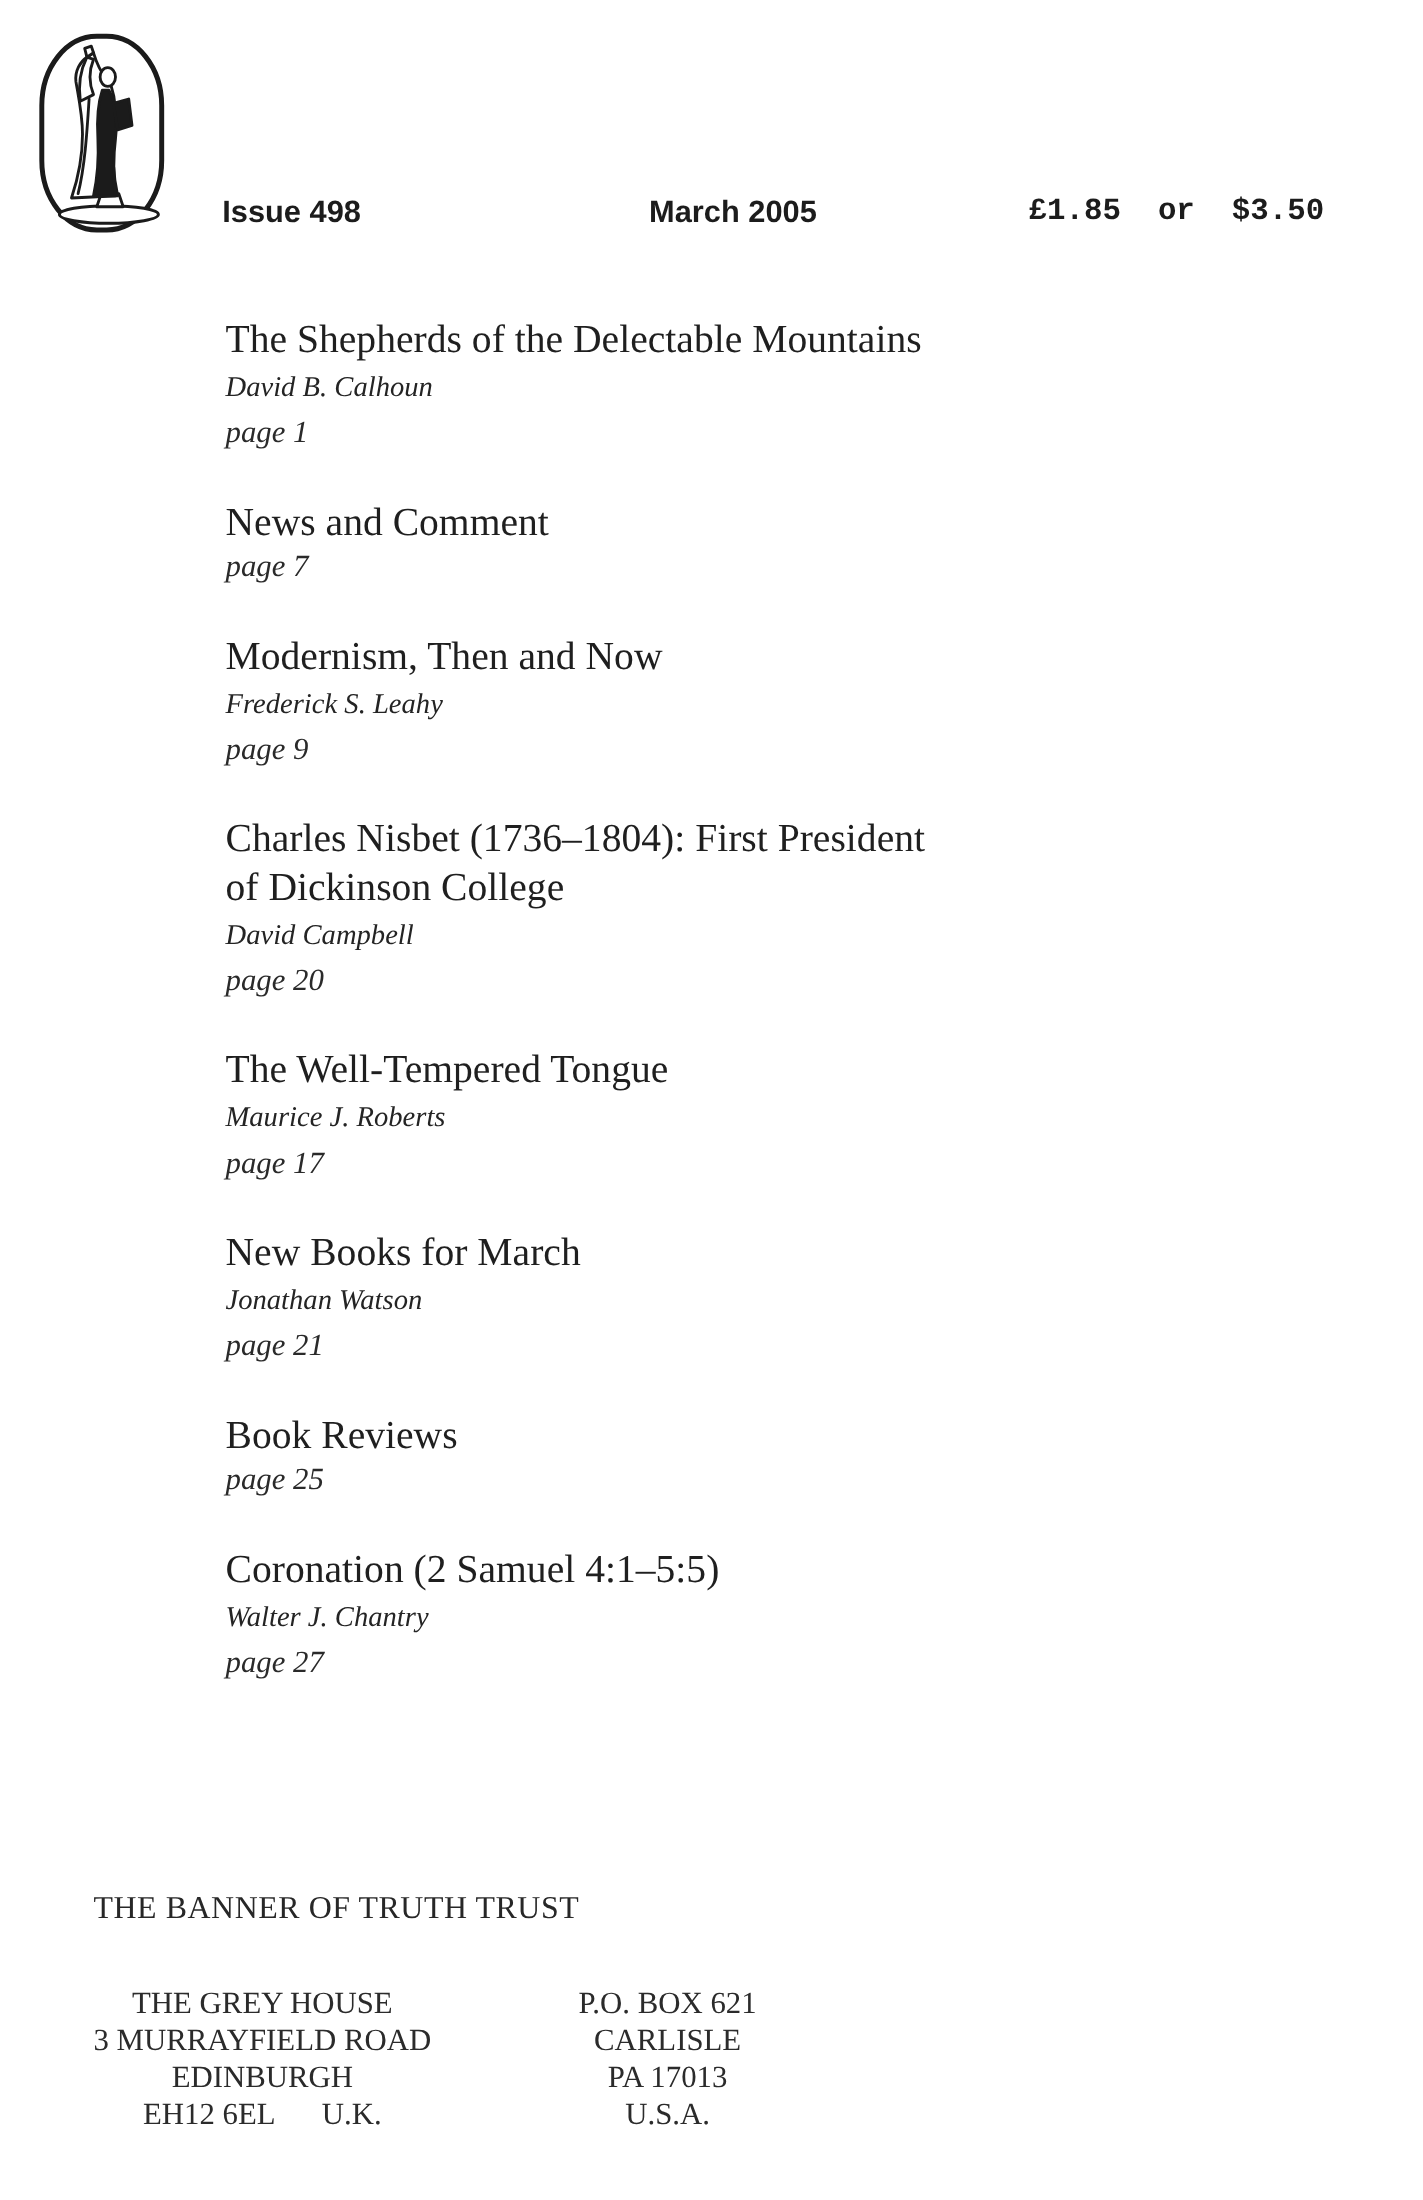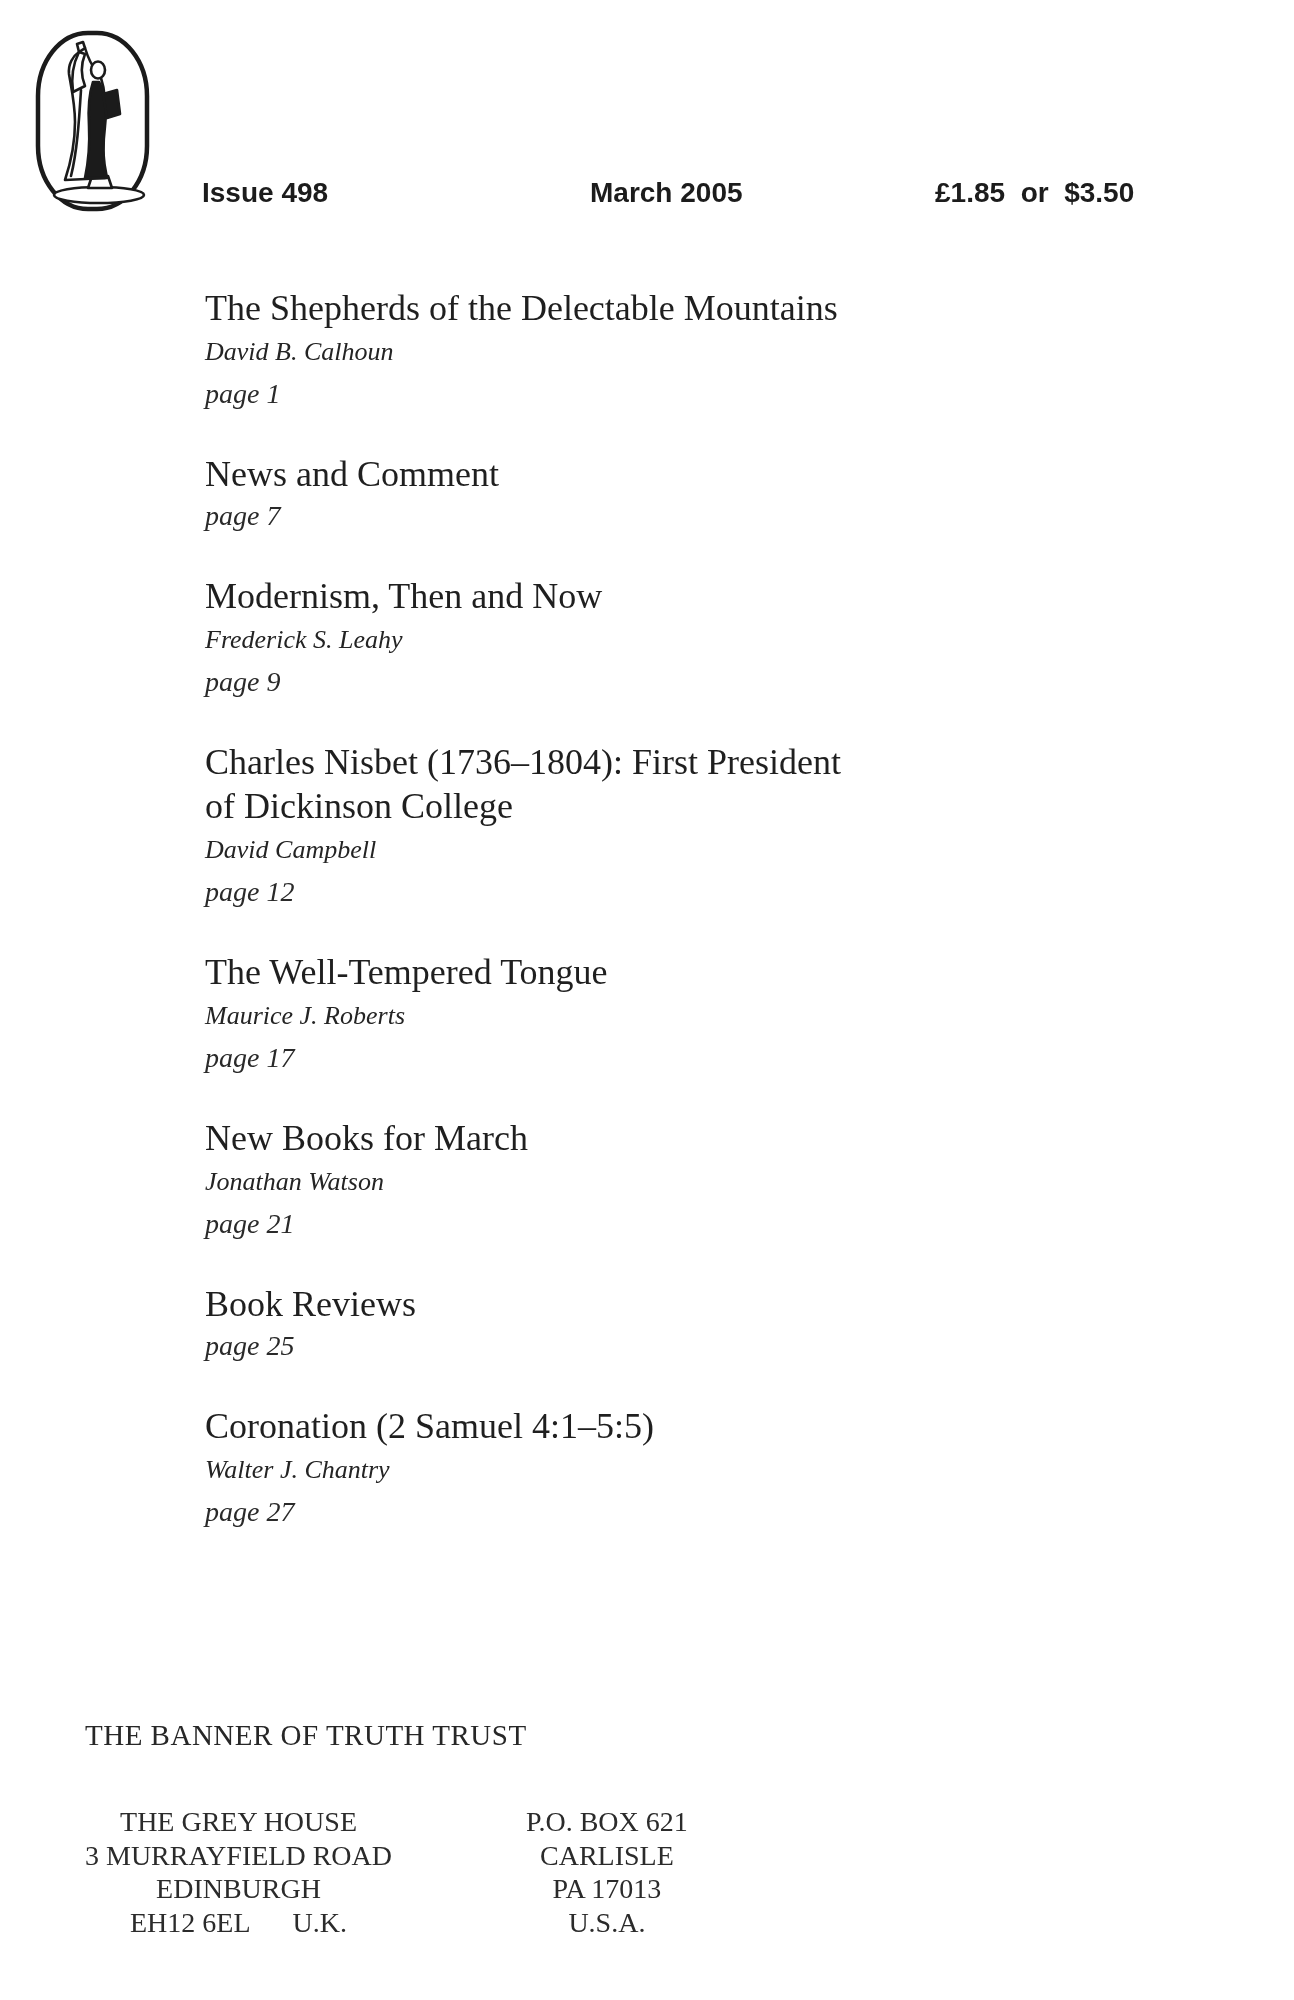--- a/index.html
+++ b/index.html
@@ -8,21 +8,21 @@
     font-family:"Liberation Serif", serif; color:#222; overflow:hidden;padding-left:38px;
   }
   
   .hdr {
     position:absolute; top:176px;
     font-family:"Liberation Sans", sans-serif; font-weight:bold;
     font-size:28px; line-height:34px; color:#1c1c1c; white-space:pre;
   }
   #hdr-issue { left:202px; }
   #hdr-date  { left:590px; }
-  #hdr-price { left:935px; }
+  #hdr-price { left:935px;font-family:Liberation Mono, monospace; }
   
   #logo { position:absolute; left:35px; top:30px; width:115px; height:182px; }
   
   #toc { position:absolute; left:205px; top:286px; width:920px; }
   .entry { margin:0 0 38px 0; }
   .entry .title {
     font-size:36px; line-height:44px; color:#1f1f1f; white-space:pre-line;
   }
   .entry .author {
     font-size:26px; line-height:44px; font-style:italic; color:#242424;
@@ -77,21 +77,21 @@
       </div>
       <div class="entry">
         <div class="title">Modernism, Then and Now</div>
         <div class="author">Frederick S. Leahy</div>
         <div class="pageline">page 9</div>
       </div>
       <div class="entry">
         <div class="title">Charles Nisbet (1736–1804): First President
 of Dickinson College</div>
         <div class="author">David Campbell</div>
-        <div class="pageline">page 12</div>
+        <div class="pageline">page 20</div>
       </div>
       <div class="entry">
         <div class="title">The Well-Tempered Tongue</div>
         <div class="author">Maurice J. Roberts</div>
         <div class="pageline">page 17</div>
       </div>
       <div class="entry">
         <div class="title">New Books for March</div>
         <div class="author">Jonathan Watson</div>
         <div class="pageline">page 21</div>

